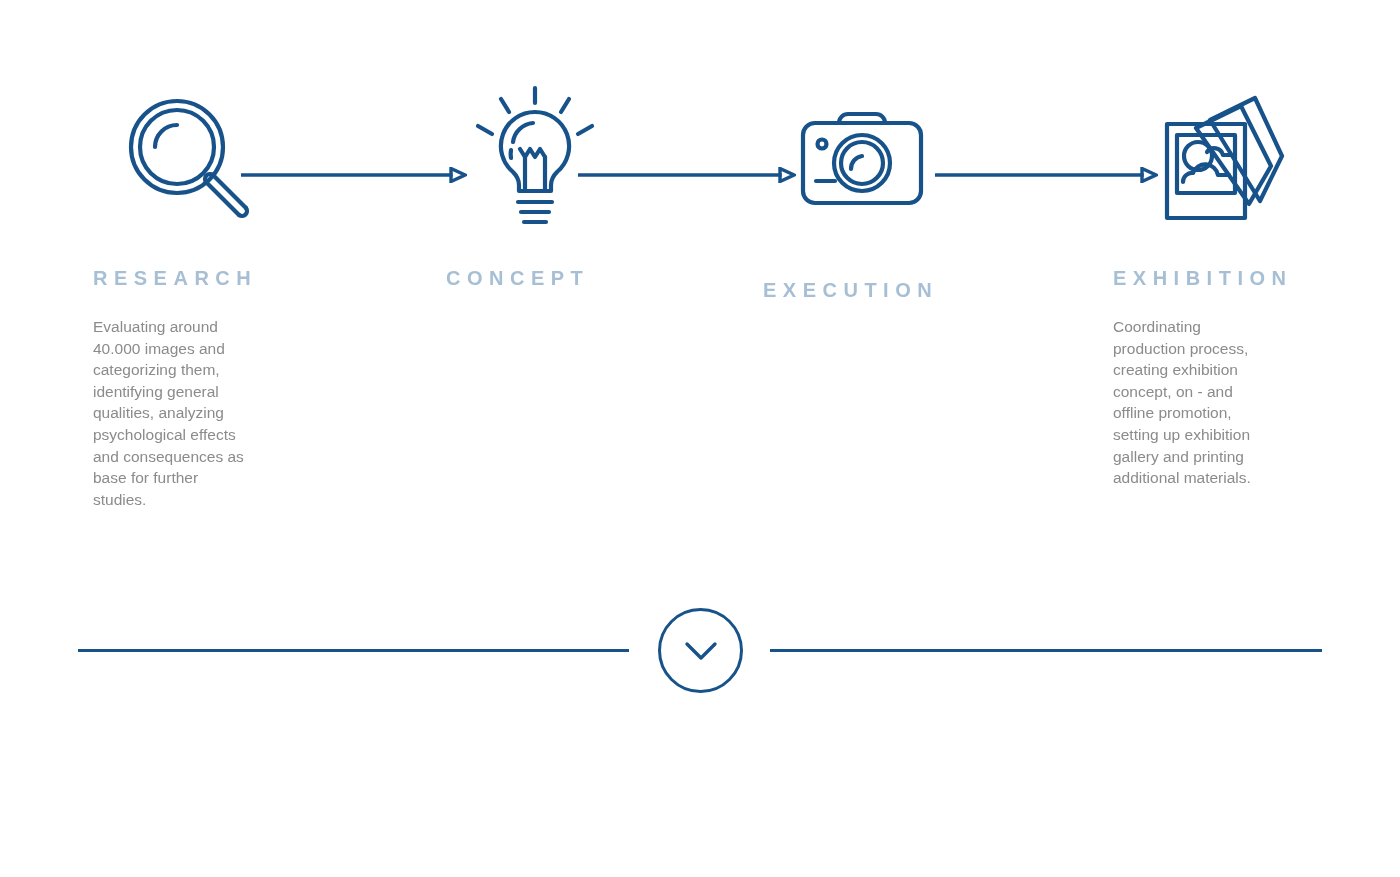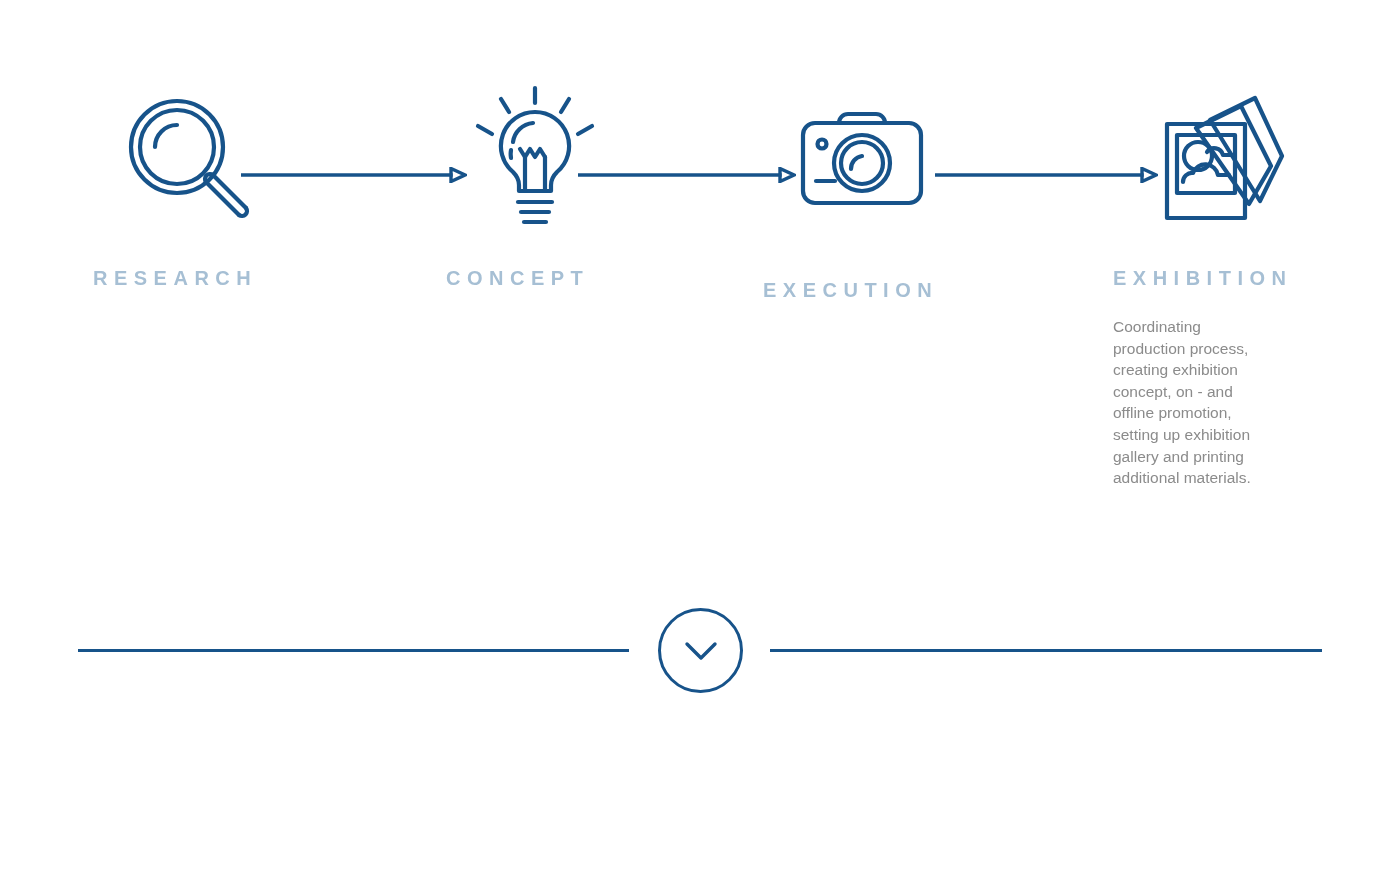--- a/index.html
+++ b/index.html
@@ -216,20 +216,29 @@
       <path d="M44 58a9 9 0 0 1 16 3 h10"></path>
       <path d="M20 88a9 9 0 0 1 10 -9 a13 13 0 0 1 25 2 h11"></path>
     </svg>
   </div>
 </div>
 
 <div class="columns">
 
   <div class="col col-research">
     <h3 class="col-title">RESEARCH</h3>
+    <p class="col-body">Evaluating around
+40.000 images and
+categorizing them,
+identifying general
+qualities, analyzing
+psychological effects
+and consequences as
+base for further
+studies.</p>
   </div>
 
   <div class="col col-concept">
     <h3 class="col-title">CONCEPT</h3>
   </div>
 
   <div class="col col-execution">
     <h3 class="col-title">EXECUTION</h3>
   </div>
 

